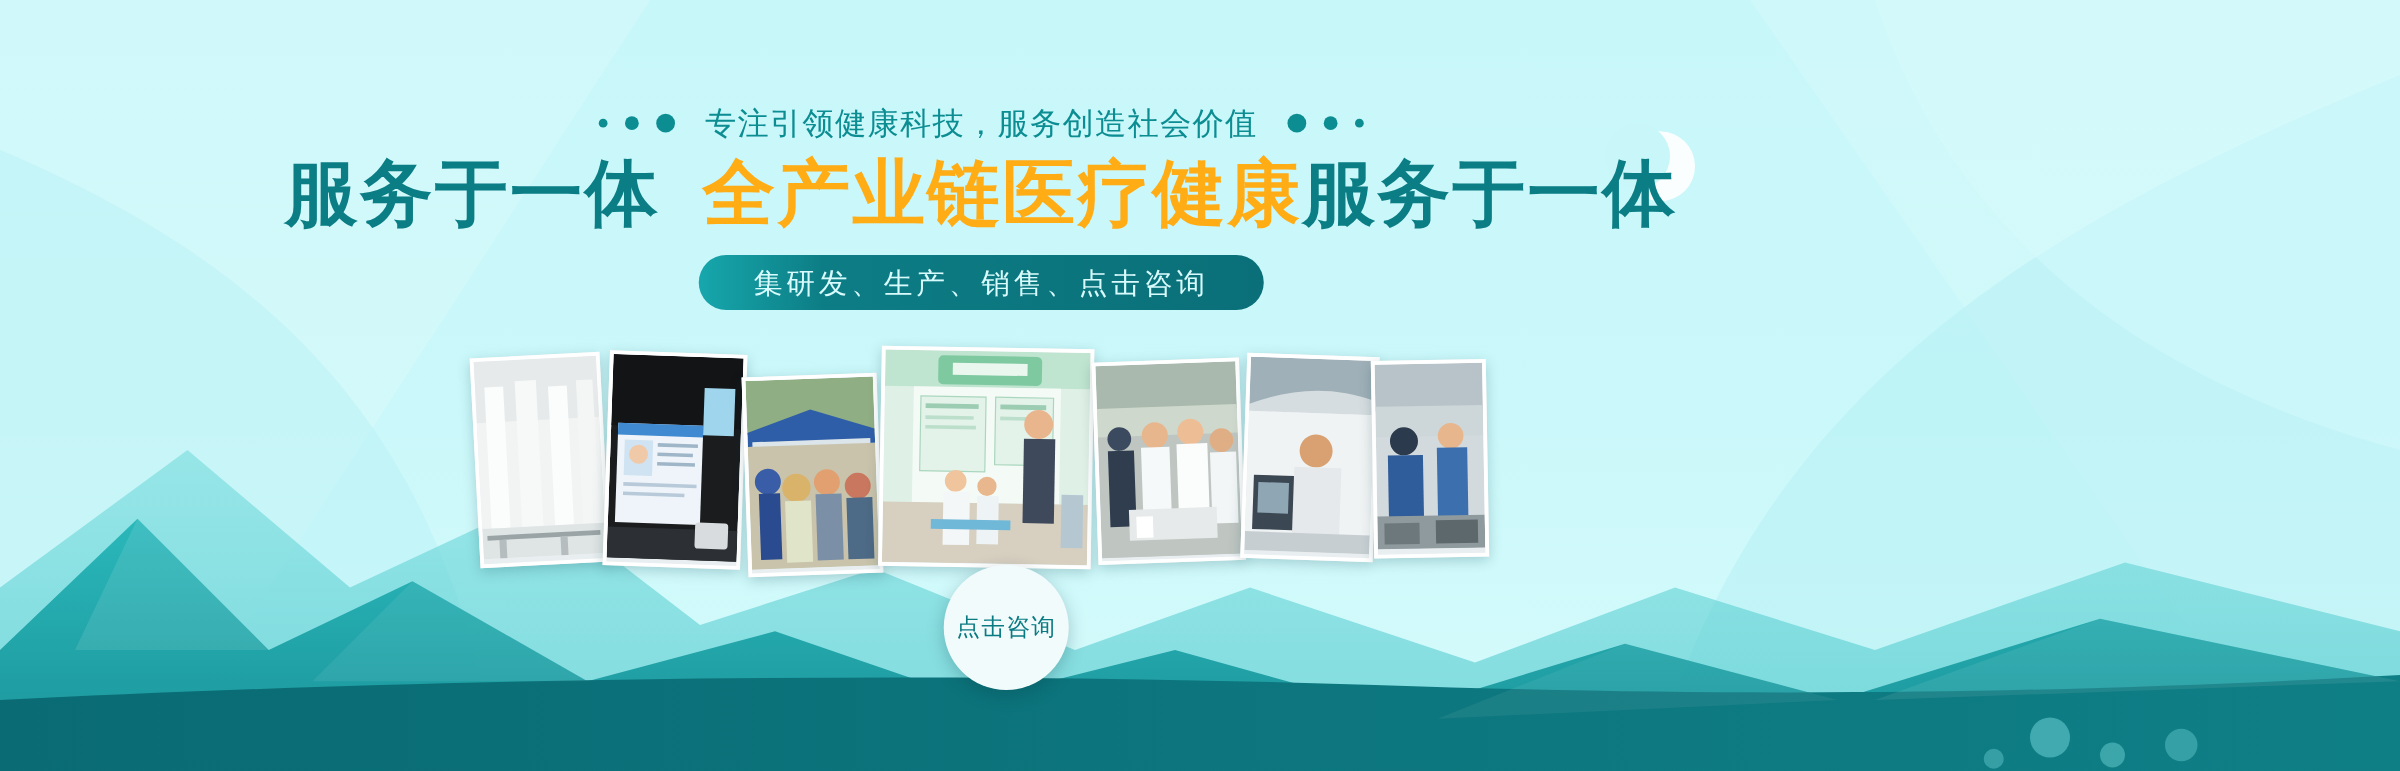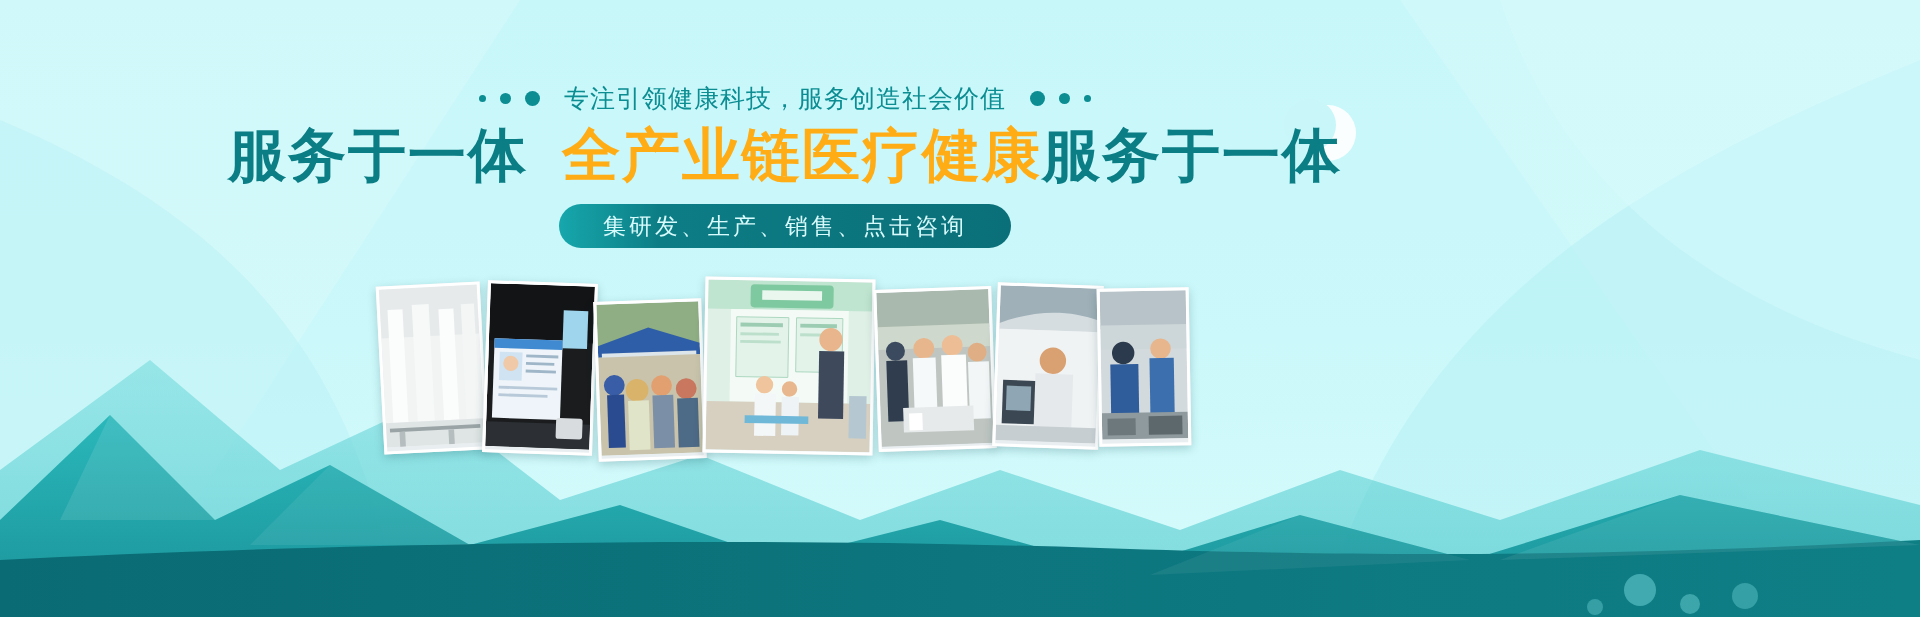--- a/index.html
+++ b/index.html
@@ -360,14 +360,15 @@
       </span>
     </div>
 
     <div class="headline">
       <span class="teal">服务于一体</span><span class="orange">全产业链医疗健康</span><span class="teal">服务于一体</span>
     </div>
 
     <div class="pill">集研发、生产、销售、点击咨询</div>
   </div>
 
+  <div class="cta">点击咨询</div>
 
 </div>
 
 </body></html>

